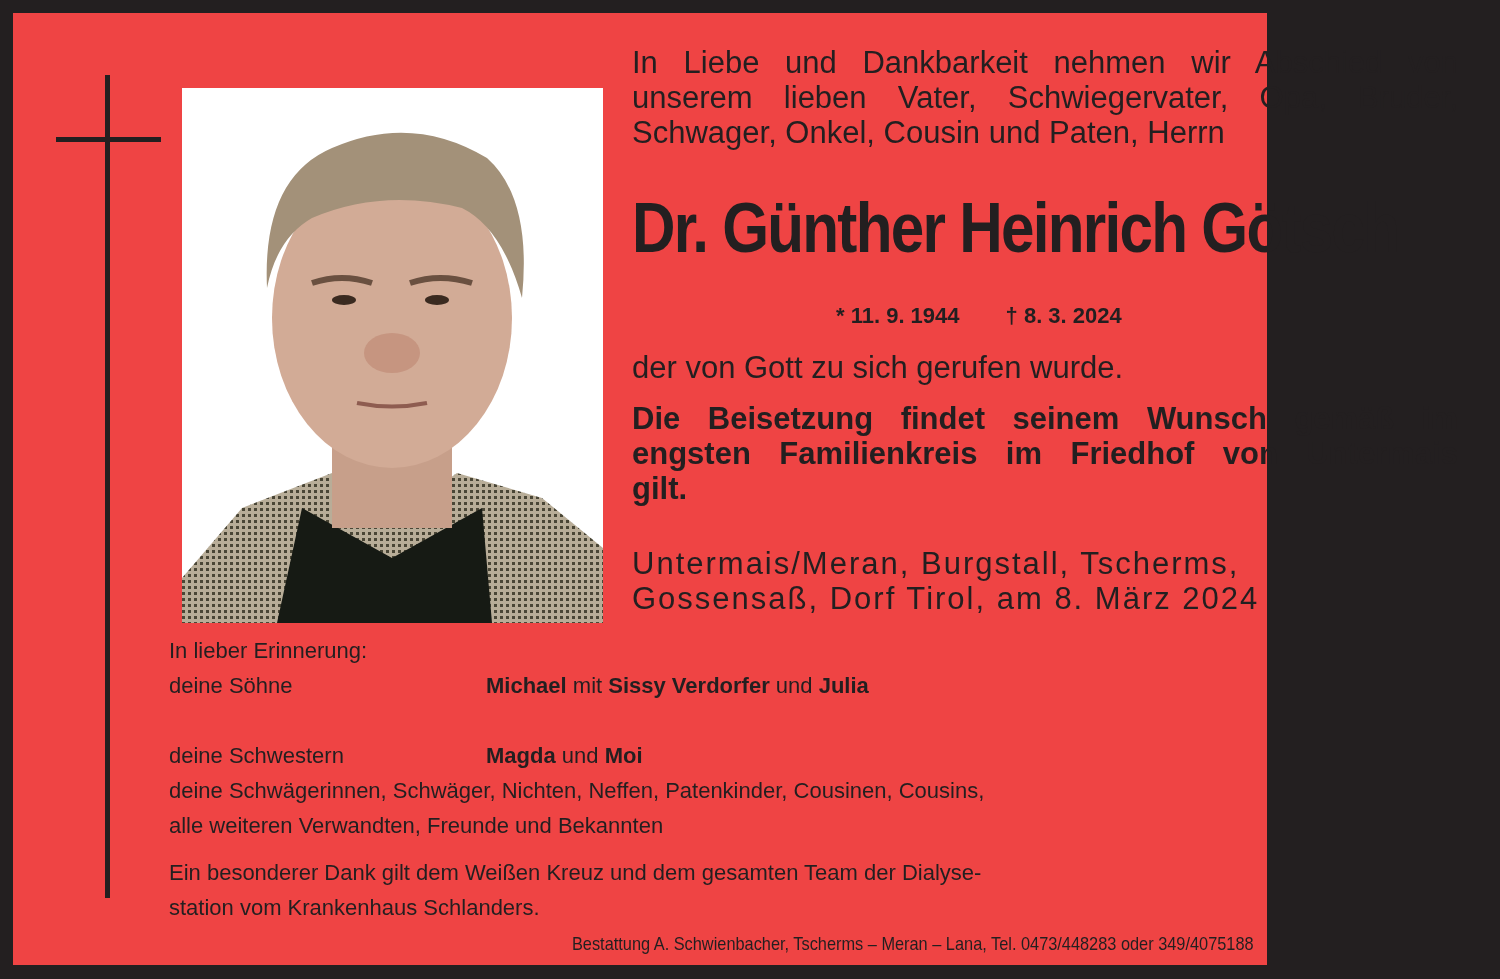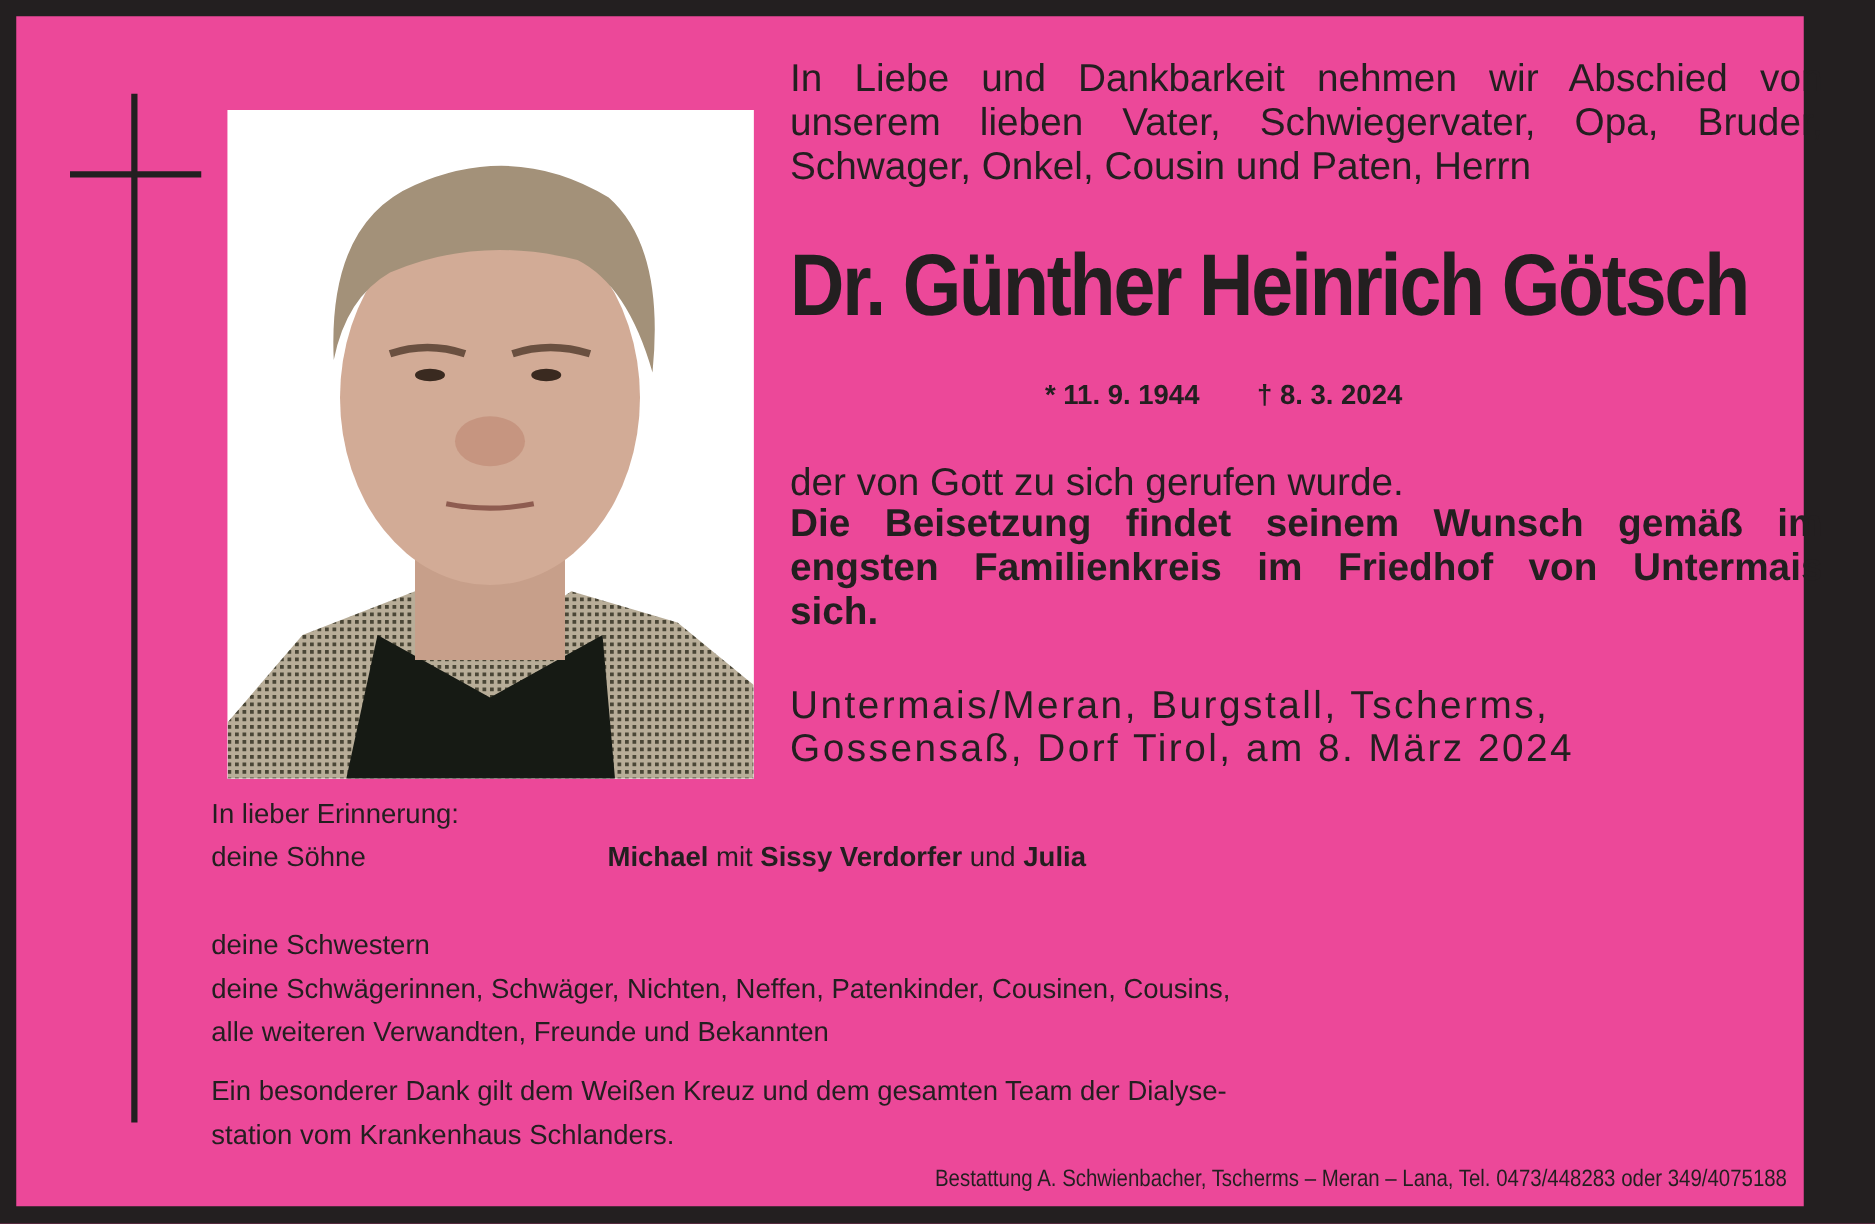--- a/index.html
+++ b/index.html
@@ -1,18 +1,18 @@
 <!DOCTYPE html>
 <html><head>
 <meta charset="utf-8">
 <style>
   html, body { margin:0; padding:0; }
   body { width:1500px; height:979px; background:#231f20; position:relative; overflow:hidden;
          font-family:"Liberation Sans", sans-serif; color:#231f20; }
-  .card { position:absolute; left:13px; top:13px; width:1430px; height:952px; background:#ec4899; }
+  .card { position:absolute; left:13px; top:13px; width:1254px; height:952px; background:#ef4444; }
   .cross-v { position:absolute; left:92px; top:62px; width:5px; height:823px; background:#231f20; }
   .cross-h { position:absolute; left:43px; top:124px; width:105px; height:5px; background:#231f20; }
   .photo { position:absolute; left:169px; top:75px; width:421px; height:535px; overflow:hidden; background:#fff; }
   .photo svg { width:100%; height:100%; display:block; }
   .t { position:absolute; white-space:nowrap; font-size:31px; line-height:35px; }
   .intro { left:632px; top:45px; width:826px; white-space:normal; text-align:justify; }
   .intro div { text-align-last:justify; }
   .intro div:last-child { text-align-last:left; }
   .name { left:632px; top:186px; font-size:70px; line-height:84px; font-weight:bold;
           letter-spacing:-2px; transform:scaleX(0.86); transform-origin:left top; }
@@ -64,39 +64,40 @@
     <div>unserem lieben Vater, Schwiegervater, Opa, Bruder,</div>
     <div>Schwager, Onkel, Cousin und Paten, Herrn</div>
   </div>
 
   <div class="t name" style="left:619px;top:173px;">Dr. Günther Heinrich Götsch</div>
 
   <div class="t dates" style="left:823px;top:285px;">
     <span>* 11. 9. 1944</span><span class="gap"></span><span>† 8. 3. 2024</span>
   </div>
 
-  <div class="t called" style="left:619px;top:355px;">der von Gott zu sich gerufen wurde.</div>
+  <div class="t called" style="left:619px;top:337px;">der von Gott zu sich gerufen wurde.</div>
 
   <div class="t burial" style="left:619px;top:388px;font-weight:bold;">
     <div>Die Beisetzung findet seinem Wunsch gemäß im</div>
     <div>engsten Familienkreis im Friedhof von Untermais</div>
-    <div>sich.</div>
+    <div>gilt.</div>
   </div>
 
   <div class="t places" style="left:619px;top:533px;">
     <div>Untermais/Meran, Burgstall, Tscherms,</div>
     <div>Gossensaß, Dorf Tirol, am 8. März 2024</div>
   </div>
 
   <div class="row" style="left:156px;top:620px;">In lieber Erinnerung:</div>
 
   <div class="row" style="left:156px;top:655px;">deine Söhne</div>
   <div class="row rich" style="left:473px;top:655px;"><b>Michael</b><span> mit </span><b>Sissy Verdorfer</b><span> und </span><b>Julia</b></div>
 
   <div class="row" style="left:156px;top:725px;">deine Schwestern</div>
+  <div class="row rich" style="left:473px;top:725px;"><b>Magda</b><span> und </span><b>Moi</b></div>
 
   <div class="row" style="left:156px;top:760px;">
     <div>deine Schwägerinnen, Schwäger, Nichten, Neffen, Patenkinder, Cousinen, Cousins,</div>
     <div>alle weiteren Verwandten, Freunde und Bekannten</div>
   </div>
 
   <div class="row" style="left:156px;top:842px;">
     <div>Ein besonderer Dank gilt dem Weißen Kreuz und dem gesamten Team der Dialyse-</div>
     <div>station vom Krankenhaus Schlanders.</div>
   </div>

